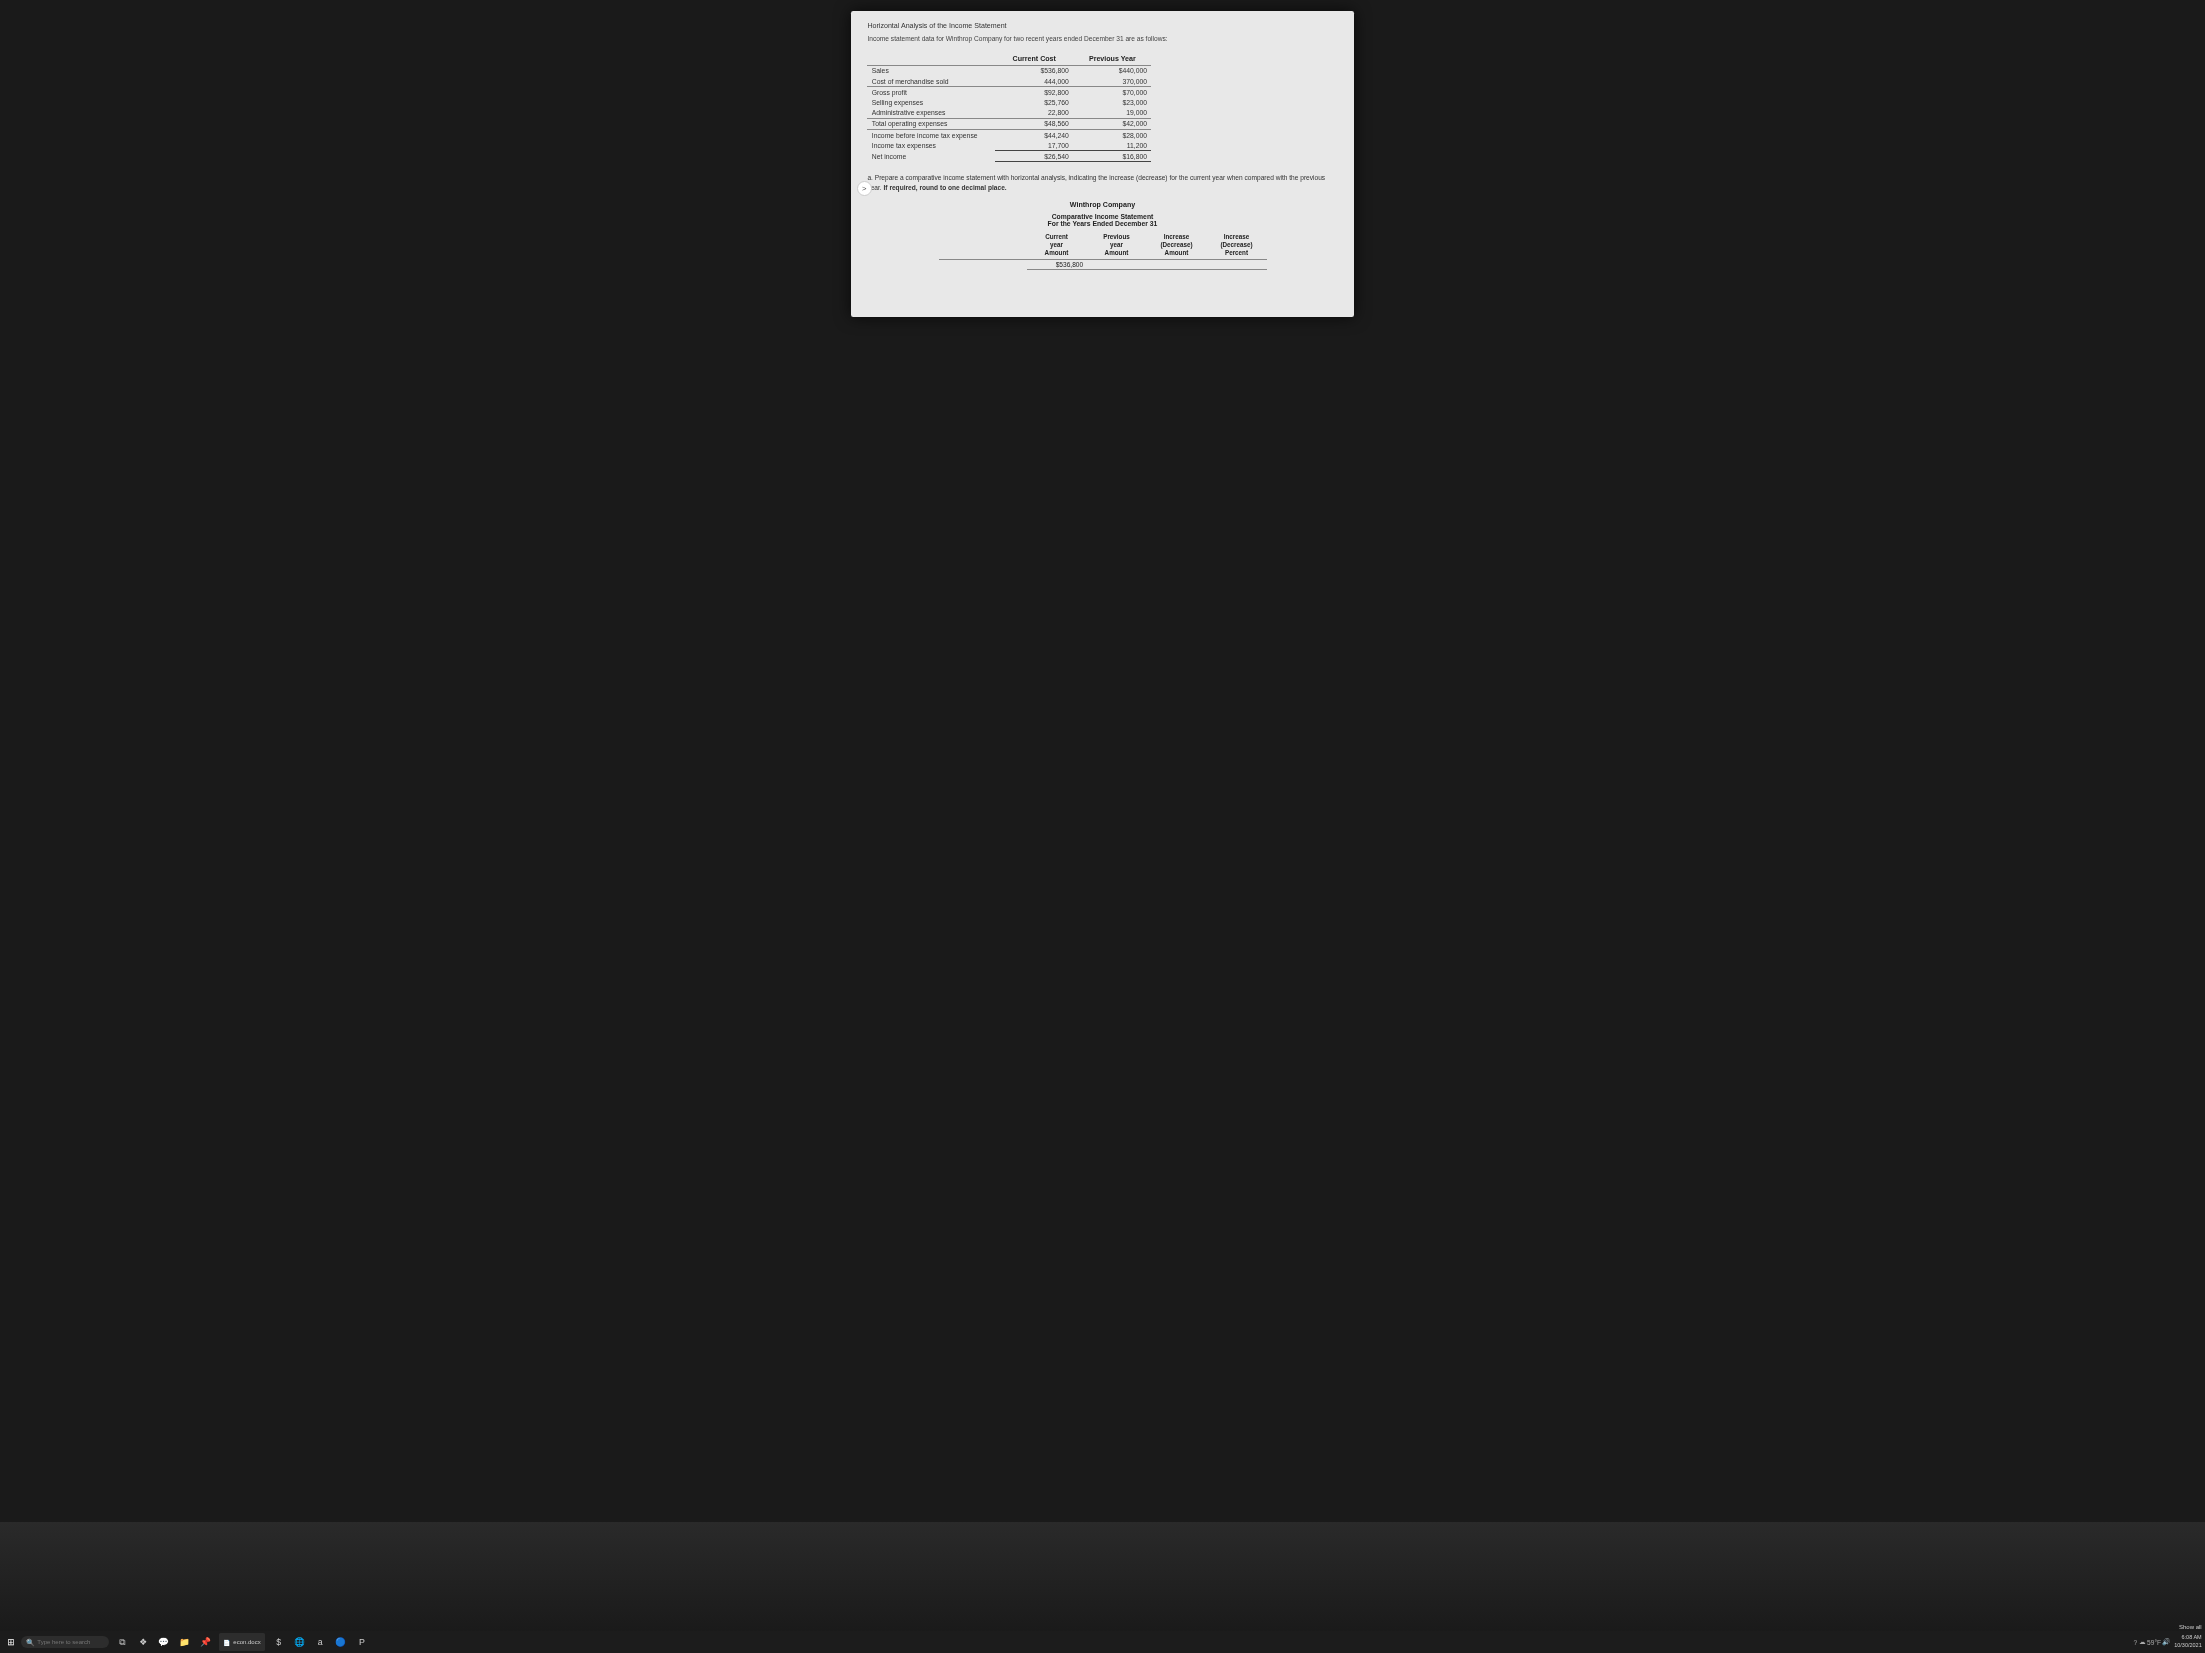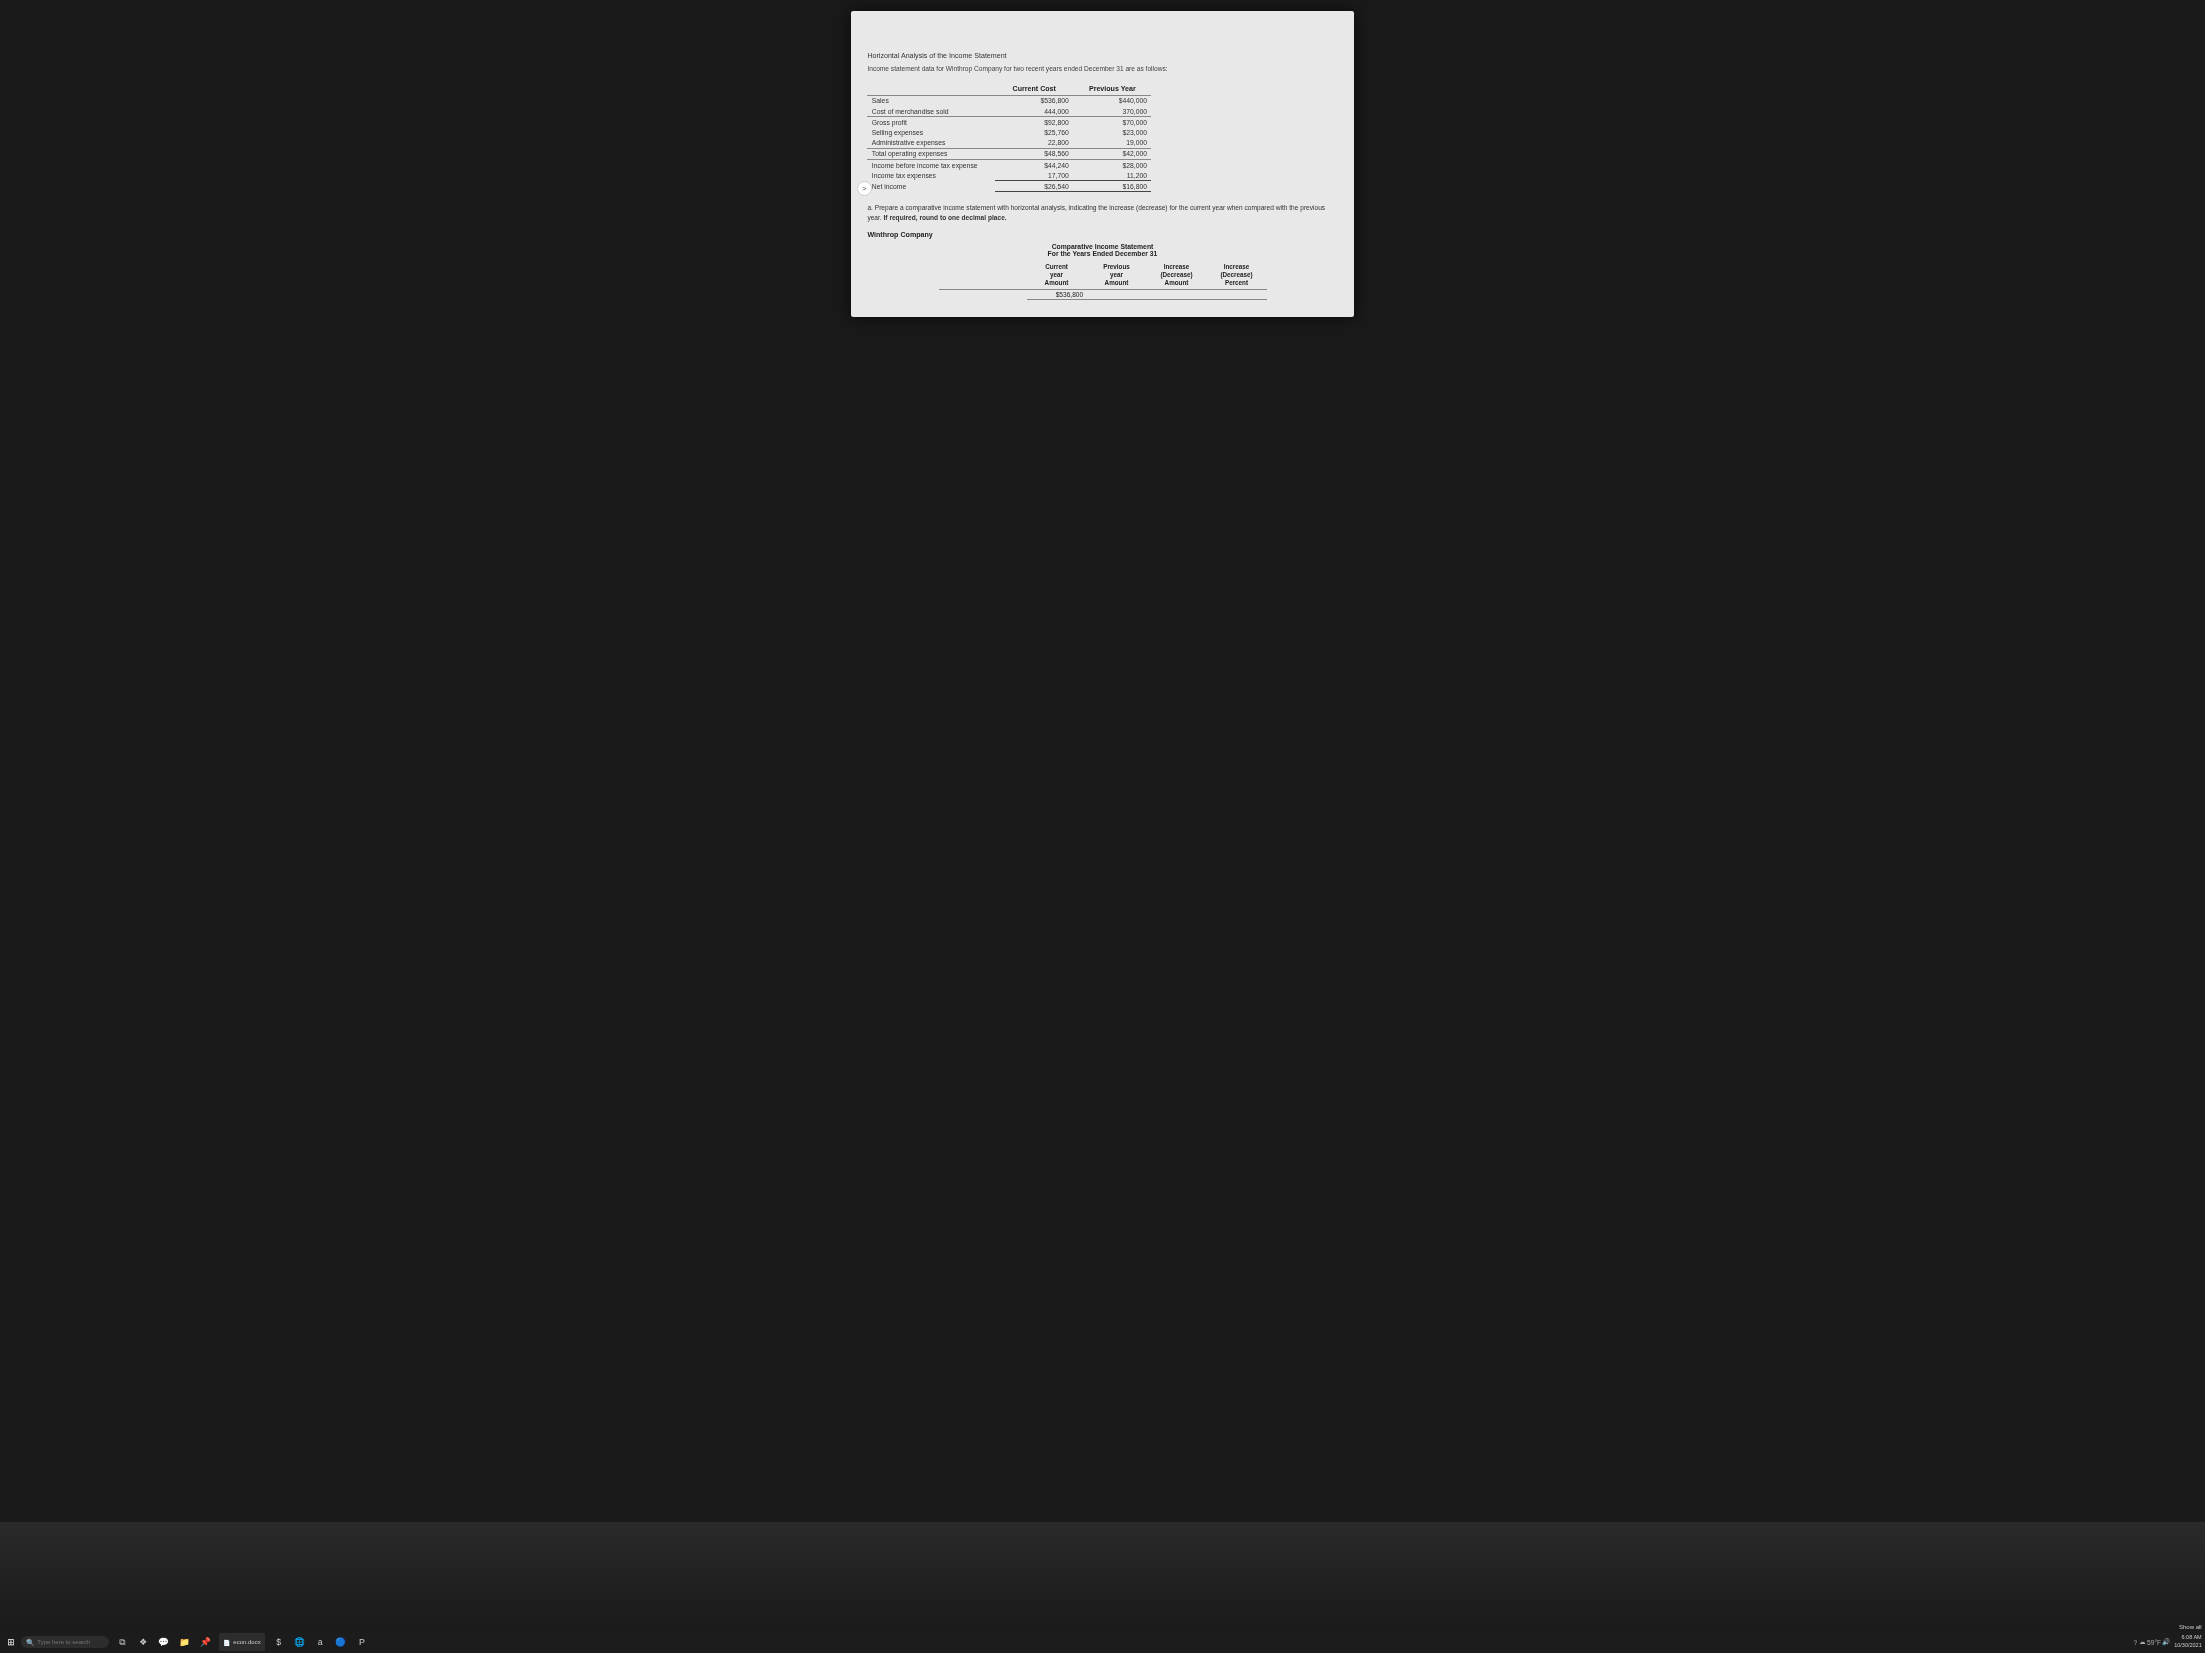--- a/index.html
+++ b/index.html
@@ -24,21 +24,20 @@
       border-radius: 2.2px;
       box-shadow: 0 0 16.4px rgba(0,0,0,0.7);
       position: relative;
     }
 
     .page-title {
       font-size: 7.1px;
       font-weight: normal;
       color: #333;
       margin-bottom: 4.4px;
-      margin-top: 30px;
     }
 
     .subtitle {
       font-size: 6.6px;
       color: #444;
       margin-bottom: 8.8px;
       line-height: 1.4;
     }
 
     
@@ -89,21 +88,21 @@
       line-height: 1.5;
       max-width: 470px;
     }
 
     
     .comp-section {
       margin-top: 5.5px;
     }
 
     .comp-header {
-      text-align: left;
+      text-align: center;
       font-size: 7.1px;
       font-weight: bold;
       margin-bottom: 4px;
       color: #222;
     }
 
     .comp-subheader {
       text-align: center;
       font-size: 6.8px;
       font-weight: bold;

